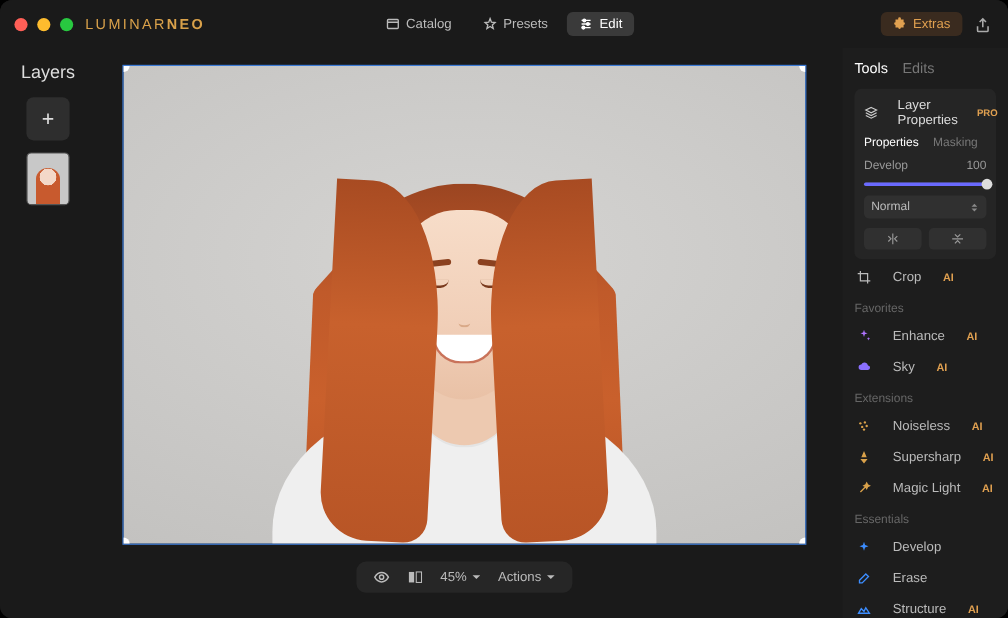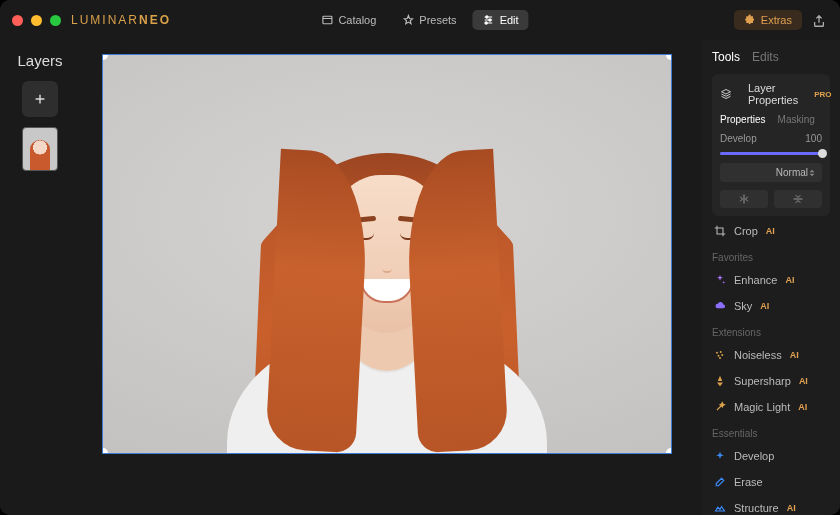--- a/index.html
+++ b/index.html
@@ -161,25 +161,25 @@
 }
 .card-head { display:flex; align-items:center; gap:16px; font-size: 11px; color:#ddd; }
 .card-head .badge { font-size: 8px; color: #e0a050; font-weight:700; }
 .card-head .right-icons{margin-left:auto;display:flex;gap:8px;color:#888;}
 .subtabs{display:flex;gap:12px;font-size:10px;}
 .subtabs .st{color:#777;cursor:pointer;} .subtabs .st.active{color:#fff;}
 .op-row{display:flex;justify-content:space-between;font-size:10px;color:#999;}
 .slider{position:relative;height:3px;background:#444;border-radius:2px;}
 .slider .fill{position:absolute;left:0;top:0;height:100%;width:100%;background:#6a6aff;border-radius:2px;}
 .slider .knob{position:absolute;right:-5px;top:-3px;width:9px;height:9px;border-radius:50%;background:#ddd;}
-.select{background:#303030;border-radius:4px;padding:4px 6px;font-size:10px;color:#bbb;display:flex;justify-content:flex-end;align-items:center;}
+.select{background:#303030;border-radius:4px;padding:4px 6px;font-size:10px;color:#bbb;display:flex;justify-content:space-between;align-items:center;}
 .twin{display:flex;gap:6px;}
 .twin .cell{flex:1;background:#303030;border-radius:4px;height:18px;display:flex;align-items:center;justify-content:center;color:#888;}
 .tool-row{
-  display:flex;align-items:center;gap:8px;
+  display:flex;align-items:center;gap:18px;
   font-size:11px;color:#bbb;padding:5px 2px;cursor:pointer;
 }
 .tool-row .ai{font-size:9px;color:#e0a050;font-weight:700;}
 .section-label{font-size:10px;color:#666;margin-top:6px;margin-bottom:2px;}
 .tico{width:12px;height:12px;display:inline-flex;align-items:center;justify-content:center;}
 svg{display:block;}
 </style>
 </head>
 <body>
 
@@ -268,20 +268,46 @@
             <div class="mouth"></div>
           </div>
           <div class="hair-front"></div>
         </div>
         <div class="handle h-tl"></div>
         <div class="handle h-tr"></div>
         <div class="handle h-bl"></div>
         <div class="handle h-br"></div>
       </div>
 
+      <div class="bottom-bar">
+        <div class="bb-item">
+          <svg class="bb-ico" viewBox="0 0 16 16" stroke="#bbb" fill="none" stroke-width="1.4">
+              <path d="M1.5 8S4 3.5 8 3.5 14.5 8 14.5 8 12 12.5 8 12.5 1.5 8 1.5 8z"></path>
+              <circle cx="8" cy="8" r="2"></circle>
+            </svg>
+        </div>
+        <div class="bb-item">
+          <svg class="bb-ico" viewBox="0 0 16 16" fill="#bbb">
+              <rect x="2" y="3" width="5" height="10"></rect>
+              <rect x="9" y="3" width="5" height="10" fill="none" stroke="#bbb"></rect>
+            </svg>
+        </div>
+        <div class="bb-item">
+          <span>45% </span>
+          <svg viewBox="0 0 10 10" width="8" height="8" fill="#bbb">
+              <path d="M1 3l4 4 4-4z"></path>
+            </svg>
+        </div>
+        <div class="bb-item">
+          <span>Actions </span>
+          <svg viewBox="0 0 10 10" width="8" height="8" fill="#bbb">
+              <path d="M1 3l4 4 4-4z"></path>
+            </svg>
+        </div>
+      </div>
     </div>
 
     <div class="right-panel">
       <div class="tabs">
         <div class="tab active">Tools</div>
         <div class="tab">Edits</div>
       </div>
 
       <div class="card">
         <div class="card-head">

